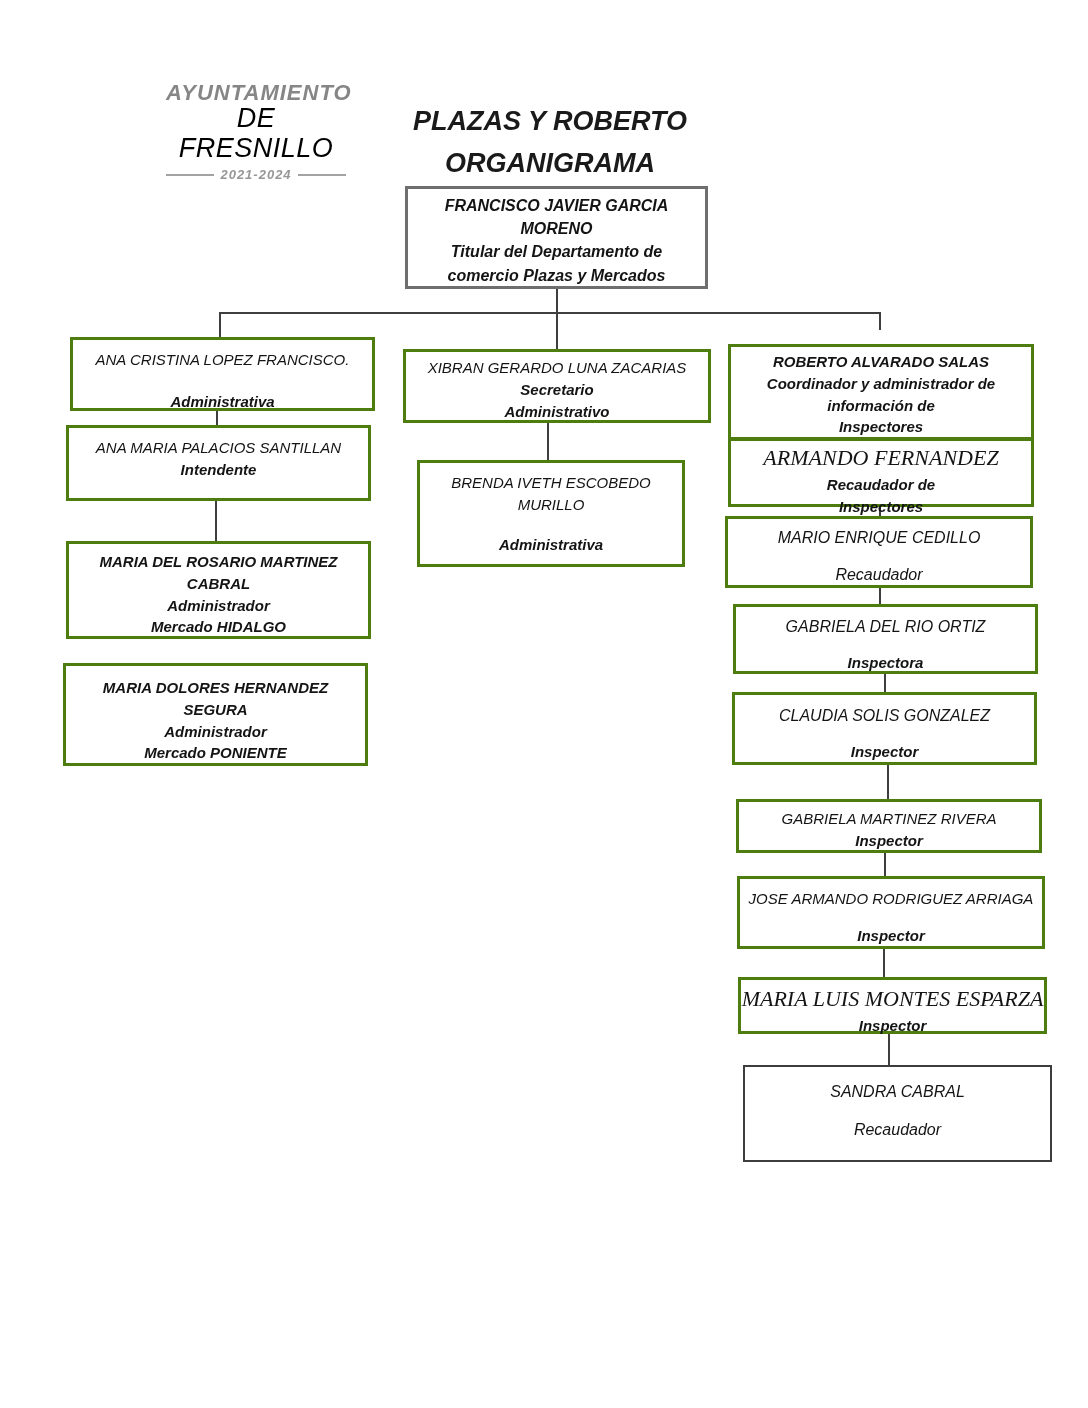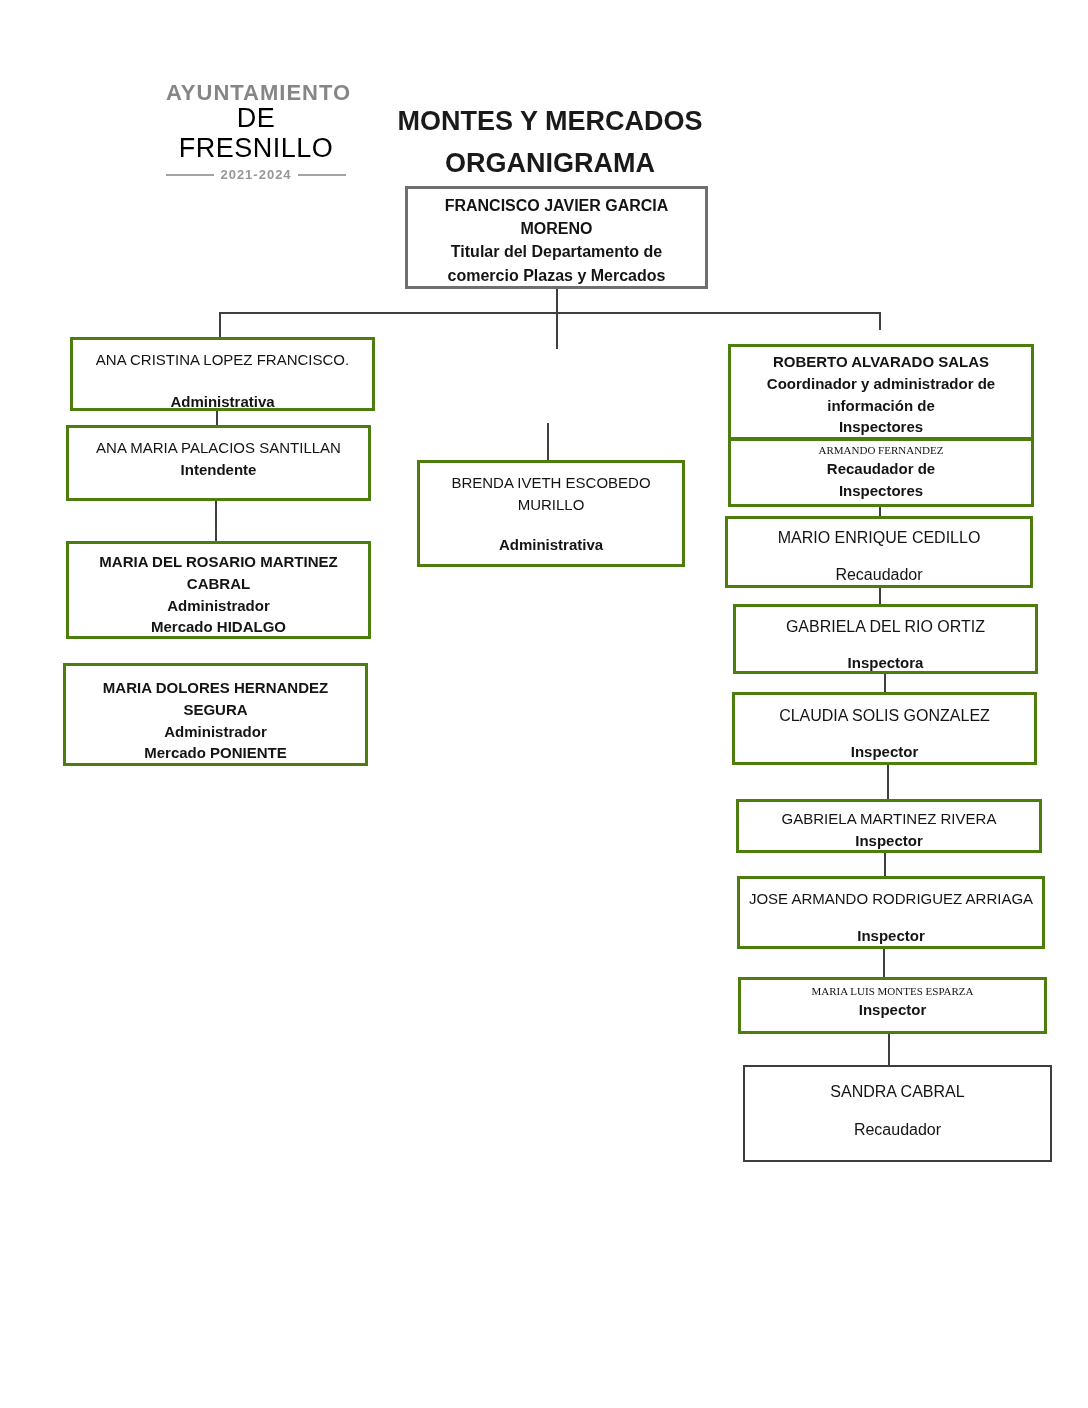--- a/index.html
+++ b/index.html
@@ -3,20 +3,21 @@
 <meta charset="utf-8">
 <style>
   html,body{margin:0;padding:0;background:#ffffff;}
   #page{
     position:relative;
     width:1088px;height:1408px;
     background:#ffffff;
     font-family:"Liberation Sans", sans-serif;
     color:#141414;
     overflow:hidden;
+    font-style:italic;
   }
   
   #logo{position:absolute;left:166px;top:82px;width:180px;text-align:center;}
   .logo-l1{font-size:22px;font-weight:bold;color:#868686;letter-spacing:1px;line-height:1.0;}
   .logo-l2{font-size:27px;font-weight:400;color:#000000;letter-spacing:0.5px;line-height:1.1;}
   .logo-years{display:flex;align-items:center;gap:6px;margin-top:4px;}
   .logo-years .rule{flex:1;height:2px;background:#a3a3a3;}
   .logo-years .yrs{font-size:13px;font-weight:bold;color:#979797;letter-spacing:1px;}
   #doc-title{
     position:absolute;left:370px;top:101px;width:360px;
@@ -25,21 +26,21 @@
   
   .node{
     position:absolute;box-sizing:border-box;background:#ffffff;
     border:3px solid #4d7c0f;text-align:center;
   }
   .name,.role{white-space:pre-line;}
   .bold{font-weight:bold;}
   .serif{font-family:"Liberation Serif", serif;}
   .fs15{font-size:15px;line-height:1.45;}
   .fs16{font-size:16px;line-height:1.45;}
-  .fs17{font-size:11px;line-height:1.4;}
+  .fs17{font-size:22px;line-height:1.4;}
   .root-box{border-color:#6f6f6f;}
   .dark-box{border:2px solid #3d3d3d;}
   
   .line{position:absolute;background:#3f3f3f;}
   .v{width:2px;}
   .h{height:2px;}
 </style>
 </head>
 <body>
 
@@ -49,21 +50,21 @@
     <div class="logo-l1">AYUNTAMIENTO</div>
     <div class="logo-l2">DE FRESNILLO</div>
     <div class="logo-years">
       <span class="rule"></span>
       <span class="yrs">2021-2024</span>
       <span class="rule"></span>
     </div>
   </div>
 
   <div id="doc-title">
-    <div>MONTES Y MERCADOS</div>
+    <div>PLAZAS Y ROBERTO</div>
     <div>ORGANIGRAMA</div>
   </div>
 
   <div class="line v" style="left:556px;top:289px;height:25px;"></div>
   <div class="line h" style="left:219px;top:312px;width:662px;"></div>
   <div class="line v" style="left:219px;top:312px;height:25px;"></div>
   <div class="line v" style="left:556px;top:312px;height:37px;"></div>
   <div class="line v" style="left:879px;top:312px;height:18px;"></div>
   <div class="line v" style="left:216px;top:407px;height:18px;"></div>
   <div class="line v" style="left:215px;top:501px;height:40px;"></div>
@@ -101,20 +102,25 @@
 Mercado HIDALGO</div>
   </div>
 
   <div class="node" style="left:63px;top:663px;width:305px;height:103px;padding-top:11px;">
     <div class="name bold fs15">MARIA DOLORES HERNANDEZ
 SEGURA</div>
     <div class="role bold fs15">Administrador
 Mercado PONIENTE</div>
   </div>
 
+  <div class="node" style="left:403px;top:349px;width:308px;height:74px;padding-top:5px;">
+    <div class="name fs15">XIBRAN GERARDO LUNA ZACARIAS</div>
+    <div class="role bold fs15">Secretario
+Administrativo</div>
+  </div>
 
   <div class="node" style="left:417px;top:460px;width:268px;height:107px;padding-top:9px;">
     <div class="name fs15">BRENDA IVETH ESCOBEDO
 MURILLO</div>
     <div class="role bold fs15" style="margin-top:18px;">Administrativa</div>
   </div>
 
   <div class="node" style="left:728px;top:344px;width:306px;height:96px;padding-top:4px;">
     <div class="name bold fs15">ROBERTO ALVARADO SALAS</div>
     <div class="role bold fs15">Coordinador y administrador de

